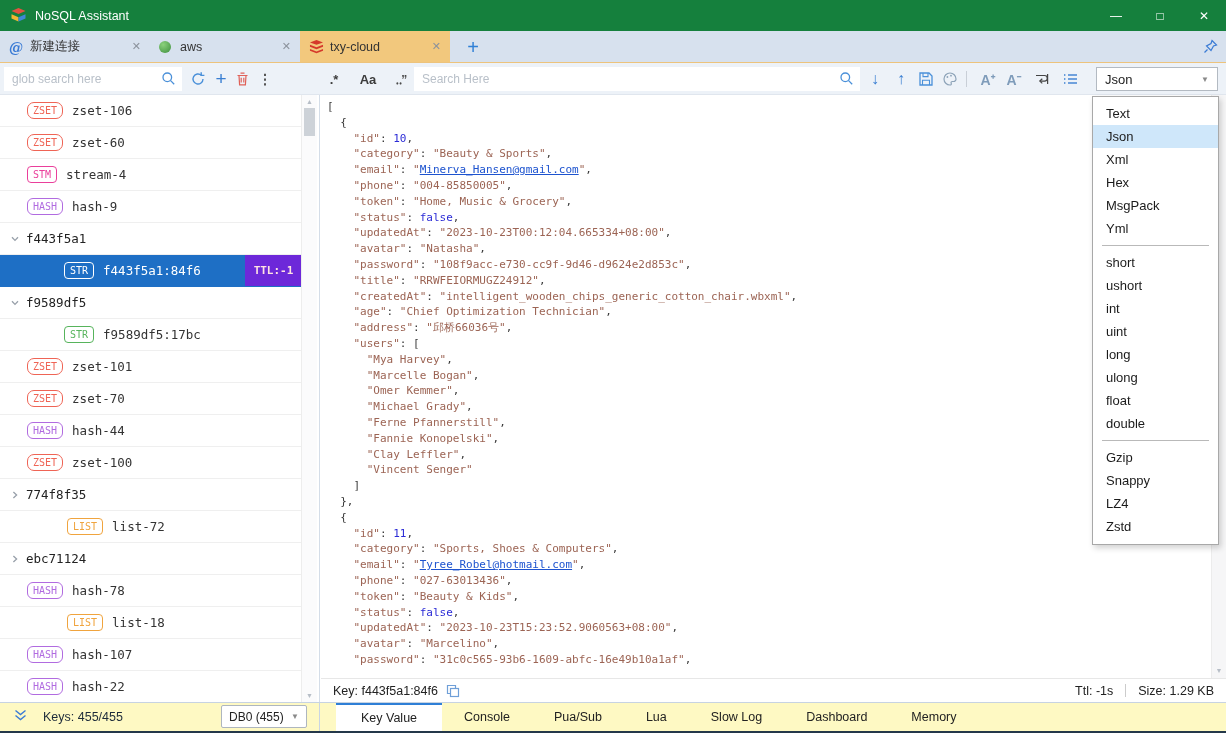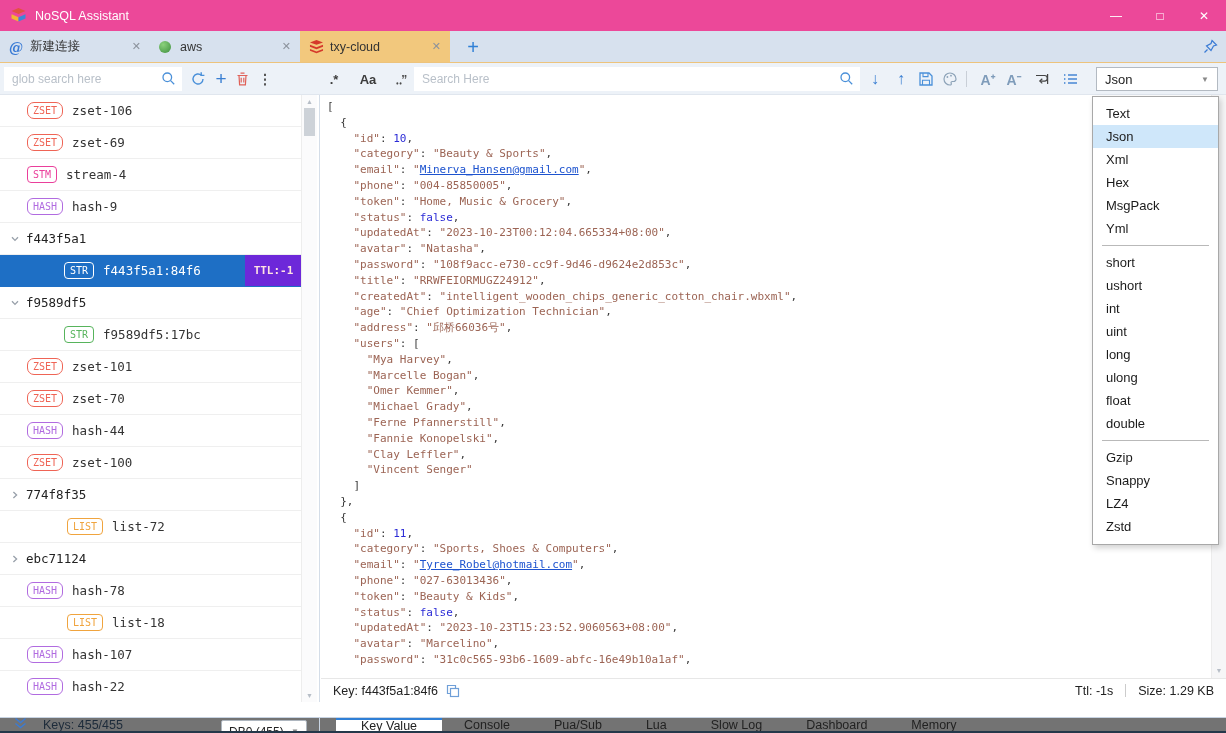--- a/index.html
+++ b/index.html
@@ -1,20 +1,20 @@
 <!DOCTYPE html>
 <html><head>
 <meta charset="utf-8">
 <style>
   html,body{margin:0;padding:0;}
   body{width:1226px;height:733px;font-family:"Liberation Sans",sans-serif;overflow:hidden;background:#fff;}
   .window{position:relative;width:1226px;height:733px;background:#fff;overflow:hidden;}
 
   
-  .titlebar{position:absolute;left:0;top:0;right:0;height:31px;background:#ec4899;display:flex;align-items:center;padding-left:10px;box-sizing:border-box;}
+  .titlebar{position:absolute;left:0;top:0;right:0;height:31px;background:#15803d;display:flex;align-items:center;padding-left:10px;box-sizing:border-box;}
   .logo{display:flex;align-items:center;}
   .title{color:#fff;font-size:12.5px;margin-left:8px;}
   .wincontrols{position:absolute;right:0;top:0;height:31px;display:flex;}
   .wc{width:44px;height:31px;color:#fff;display:flex;align-items:center;justify-content:center;font-size:12px;}
 
   
   .tabbar{position:absolute;top:31px;left:0;right:0;height:32px;background:#d7e1ee;border-bottom:1px solid #edc37c;box-sizing:border-box;display:flex;}
   .ctab{width:150px;box-sizing:border-box;display:flex;align-items:center;padding:0 26px 0 9px;position:relative;font-size:12.5px;color:#333;}
   .ctab.active{background:#f2c87d;}
   .ctab .cx{position:absolute;right:9px;color:#8b929c;font-size:11px;}
@@ -81,21 +81,21 @@
   .kb-spacer{flex:1;}
   .kb-div{width:1px;height:13px;background:#ccc;margin:0 12px;}
 
   
   .fmt-panel{position:absolute;left:1092px;top:96px;width:127px;background:#fff;border:1px solid #a8a8a8;box-shadow:2px 3px 6px rgba(0,0,0,.18);z-index:60;padding:5px 0 6px;box-sizing:border-box;}
   .opt{height:23px;line-height:23px;padding-left:13px;font-size:13px;color:#1b1b1b;}
   .opt.sel{background:#cfe7fa;}
   .fmt-hr{border-top:1px solid #b9b9b9;margin:5px 9px;height:0;}
 
   
-  .bottombar{position:absolute;left:0;right:0;bottom:2px;height:14px;background:#737373;border-top:1px solid #c7d3e2;box-sizing:border-box;display:flex;}
+  .bottombar{position:absolute;left:0;right:0;bottom:2px;height:29px;background:#fef9c3;border-top:1px solid #c7d3e2;box-sizing:border-box;display:flex;}
   .bb-left{width:320px;box-sizing:border-box;position:relative;display:flex;align-items:center;padding-left:12px;border-right:1px solid #c9d5e4;}
   .bb-keys{font-size:12.5px;color:#1d2b3a;margin-left:14px;}
   .db-select{position:absolute;right:12px;top:2px;width:86px;height:23px;background:#fff;border:1px solid #aeb6bf;border-radius:2px;font-size:12px;color:#222;display:flex;align-items:center;justify-content:space-between;padding:0 7px;box-sizing:border-box;}
   .bb-tabs{flex:1;display:flex;padding-left:16px;}
   .btab{padding:0 22px;display:flex;align-items:center;font-size:12.5px;color:#222;box-sizing:border-box;}
   .btab.active{background:#fff;border-top:2px solid #2f7fd6;padding:0 25px;}
   .darkedge{position:absolute;left:0;right:0;bottom:0;height:2px;background:#24384a;}
 </style>
 </head>
 <body>
@@ -233,21 +233,21 @@
   </div>
 
   <div class="sidebar">
     <div class="keylist" id="keylist">
         <div class="row key">
           <span class="badge b-zset">ZSET</span>
           <span class="klabel">zset-106</span>
         </div>
         <div class="row key">
           <span class="badge b-zset">ZSET</span>
-          <span class="klabel">zset-69</span>
+          <span class="klabel">zset-60</span>
         </div>
         <div class="row key">
           <span class="badge b-stm">STM</span>
           <span class="klabel">stream-4</span>
         </div>
         <div class="row key">
           <span class="badge b-hash">HASH</span>
           <span class="klabel">hash-9</span>
         </div>
         <div class="row group">

